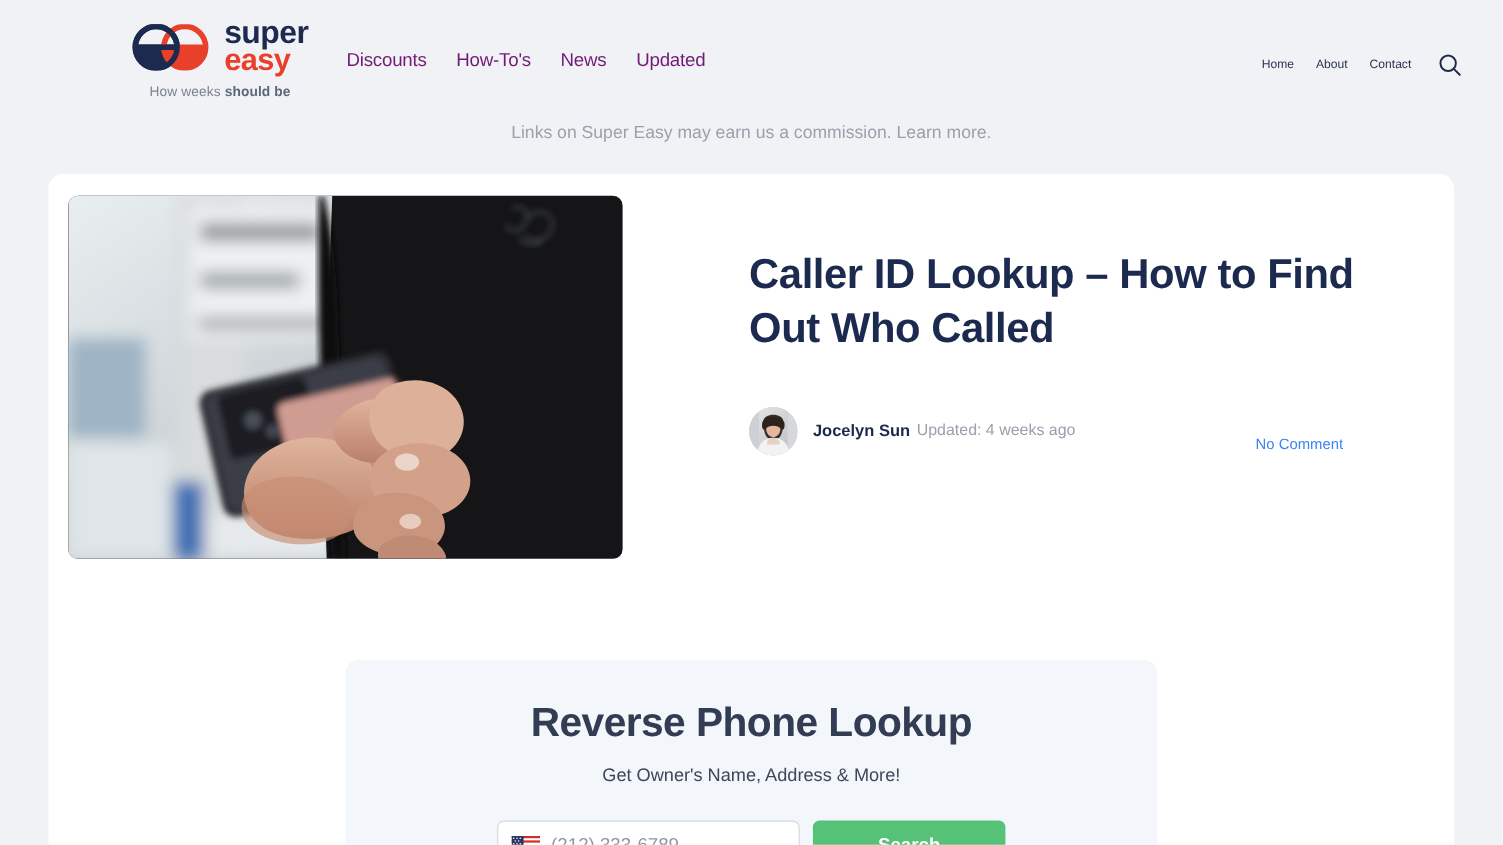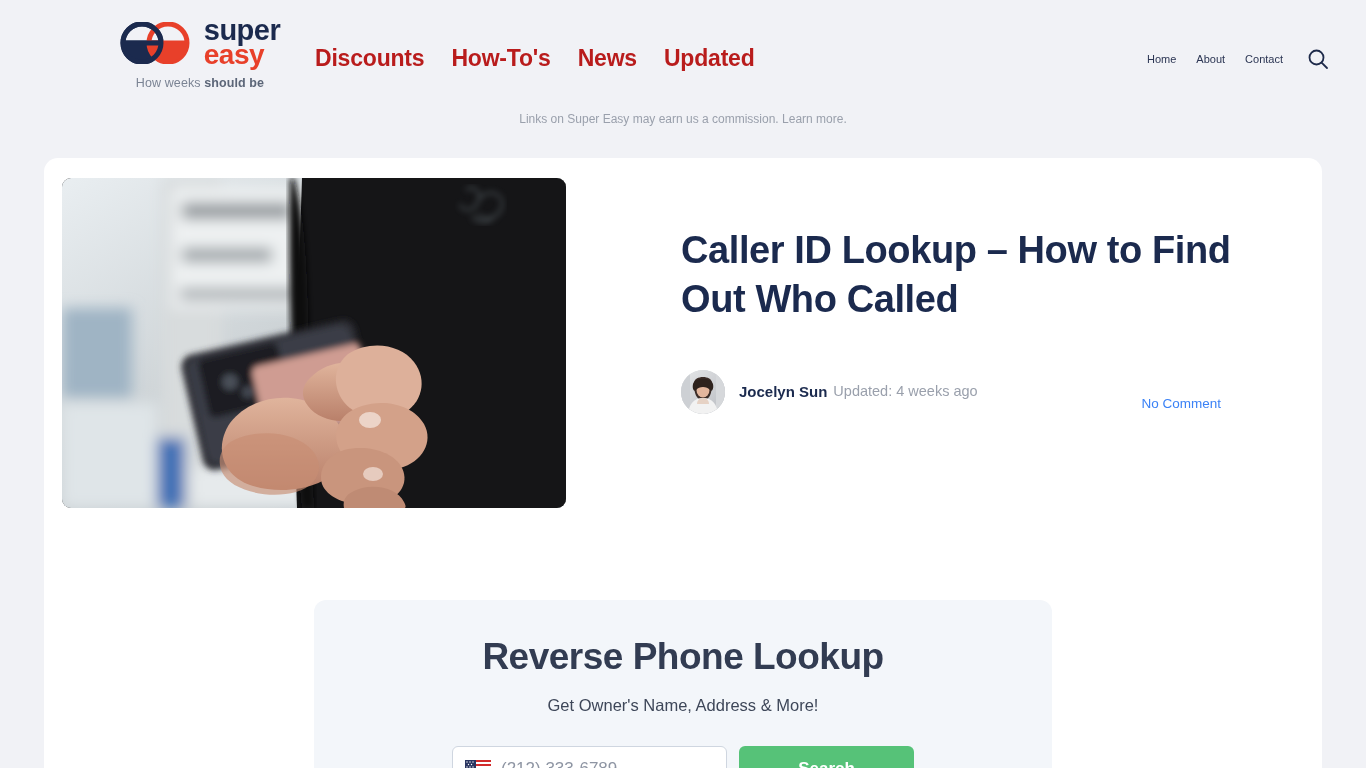--- a/index.html
+++ b/index.html
@@ -72,23 +72,23 @@
   .tagline b { color: #5c6678; font-weight: bold; }
 
   .main-nav {
     position: absolute;
     left: 272px;
     top: 45px;
     display: flex;
     gap: 27px;
   }
   .main-nav a {
-    font-size: 23px;
-    font-weight: bold;
-    color: #b91c1c;
+    font-size: 17px;
+    font-weight: normal;
+    color: #701a75;
     text-decoration: none;
     letter-spacing: -0.2px;
     white-space: nowrap;
   }
 
   .util-nav {
     position: absolute;
     right: 36px;
     top: 47px;
     display: flex;
@@ -109,21 +109,21 @@
     height: 24px;
     margin-left: 3px;
     background: none;
     border: none;
     cursor: pointer;
   }
 
   
   .disclosure {
     text-align: center;
-    font-size: 12px;
+    font-size: 16px;
     color: #9aa0ac;
     margin-top: -1px;
   }
   .disclosure a { color: #9aa0ac; text-decoration: none; }
 
   
   .content-card {
     position: absolute;
     left: 44px;
     top: 158px;

